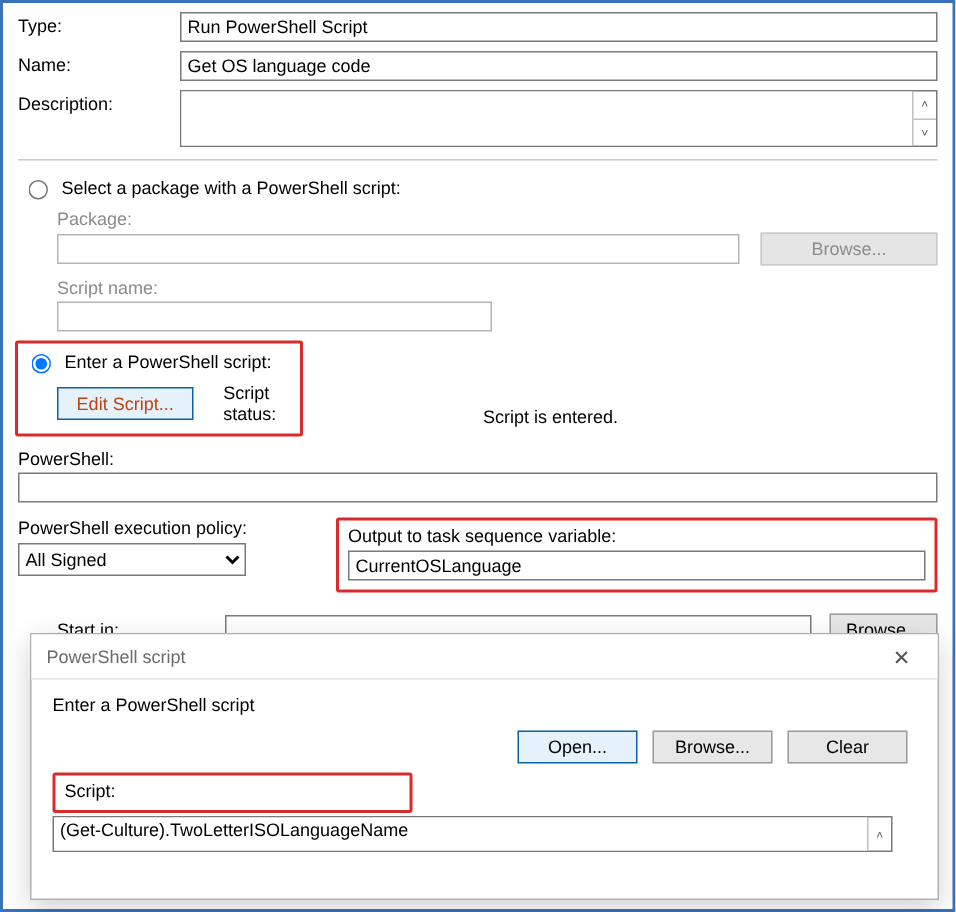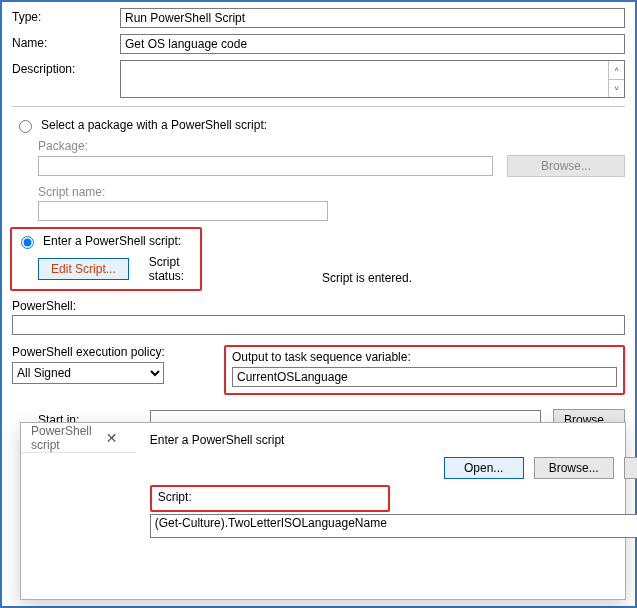--- a/index.html
+++ b/index.html
@@ -201,21 +201,21 @@
   .dialog {
     position: absolute;
     left: 18px;
     top: 420px;
     width: 606px;
     height: 178px;
     background: #fff;
     border: 1px solid #b0b0b0;
     box-shadow: 0 6px 18px rgba(0,0,0,0.18);
     display: flex;
-    flex-direction: row;
+    flex-direction: column;
   }
   .titlebar {
     height: 30px;
     display: flex;
     align-items: center;
     padding: 0 4px 0 10px;
     color: #6a6a6a;
     background: #fff;
     border-bottom: 1px solid #e4e4e4;
   }

